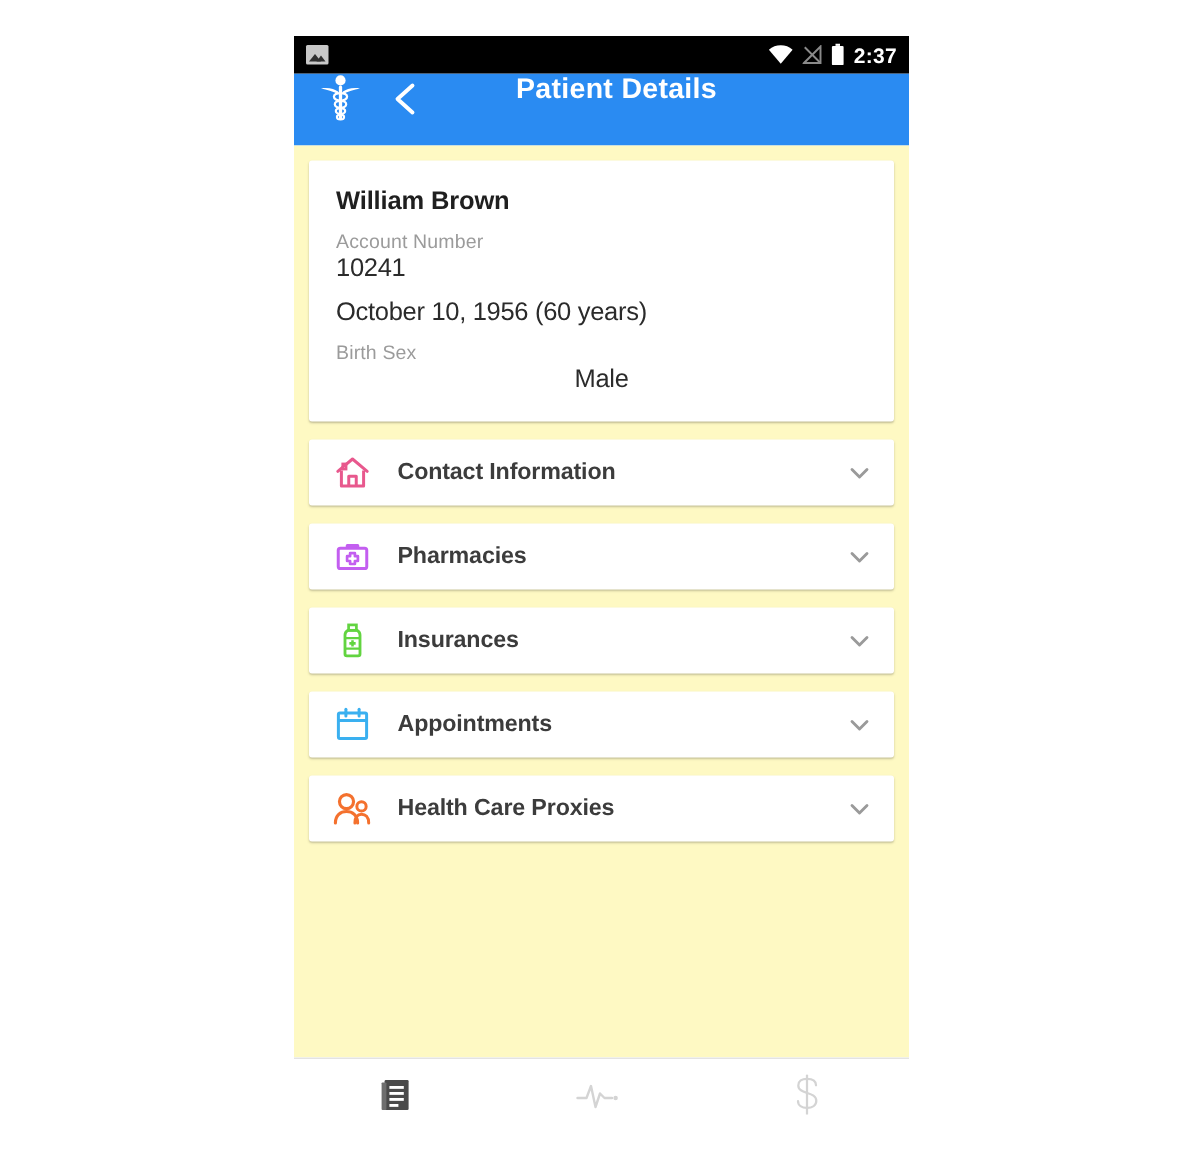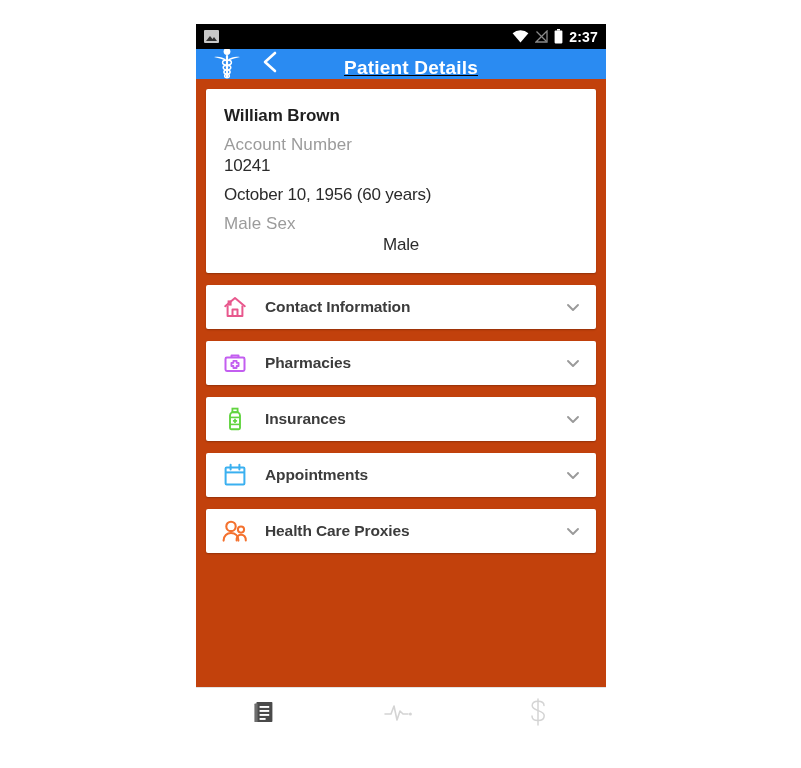--- a/index.html
+++ b/index.html
@@ -72,27 +72,26 @@
     position: absolute;
     right: 2px; bottom: 2px;
     width: 0; height: 0;
     border-left: 3px solid transparent;
     border-right: 3px solid transparent;
     border-bottom: 4px solid #303030;
   }
 
   
   .app-bar {
-    height: 30px;
+    height: 48px;
     background: #2a8bf2;
     display: flex;
-    align-items: flex-end;
+    align-items: flex-start;
     padding: 0 10px;
     box-sizing: border-box;
-    text-decoration: underline;
   }
   .app-logo { width: 30px; height: 32px; flex: 0 0 auto; margin-left: 6px; }
   .back-btn {
     width: 34px; height: 34px;
     margin-left: 12px;
     display: flex; align-items: center; justify-content: center;
     flex: 0 0 auto;
     cursor: pointer;
   }
   .app-title {
@@ -100,21 +99,21 @@
     text-align: center;
     color: #ffffff;
     font-size: 19px;
     font-weight: bold;
     letter-spacing: 0.2px;
     margin-right: 62px;
   }
 
   
   .content {
-    background: #c2410c;
+    background: #fef9c3;
     height: 608px;
     padding: 0;
     box-sizing: border-box;
     overflow: hidden;
   }
 
   .card {
     background: #ffffff;
     margin: 10px 10px 0 10px;
     border-radius: 2px;
@@ -124,21 +123,21 @@
   
   .patient-card { padding: 17px 18px 18px 18px; }
   .patient-name {
     font-size: 17px;
     font-weight: bold;
     color: #1f1f1f;
     margin-bottom: 9px;
     letter-spacing: -0.1px;
   }
   .field-label {
-    font-size: 17px;
+    font-size: 13px;
     color: #9b9b9b;
     margin-bottom: 1px;
     letter-spacing: 0.1px;
   }
   .field-value {
     font-size: 17px;
     color: #2b2b2b;
     margin-bottom: 9px;
     letter-spacing: -0.2px;
   }
@@ -239,21 +238,21 @@
   <div class="content">
 
     <div class="card patient-card">
       <div class="patient-name">William Brown</div>
 
       <div class="field-label">Account Number</div>
       <div class="field-value">10241</div>
 
       <div class="field-value">October 10, 1956 (60 years)</div>
 
-      <div class="field-label">Male Sex</div>
+      <div class="field-label">Birth Sex</div>
       <div class="field-value last">Male</div>
     </div>
 
     <div class="accordion">
 
       <div class="acc-row">
         <span class="acc-icon">
           <svg width="24" height="24" viewBox="0 0 24 24">
             <path d="M2.2 11.2 L12 3 L21.8 11.2" fill="none" stroke="#e8588d" stroke-width="2" stroke-linecap="round" stroke-linejoin="round"></path>
             <path d="M4.6 10.6 L4.6 21 L19.4 21 L19.4 10.6" fill="none" stroke="#e8588d" stroke-width="2" stroke-linejoin="round"></path>

